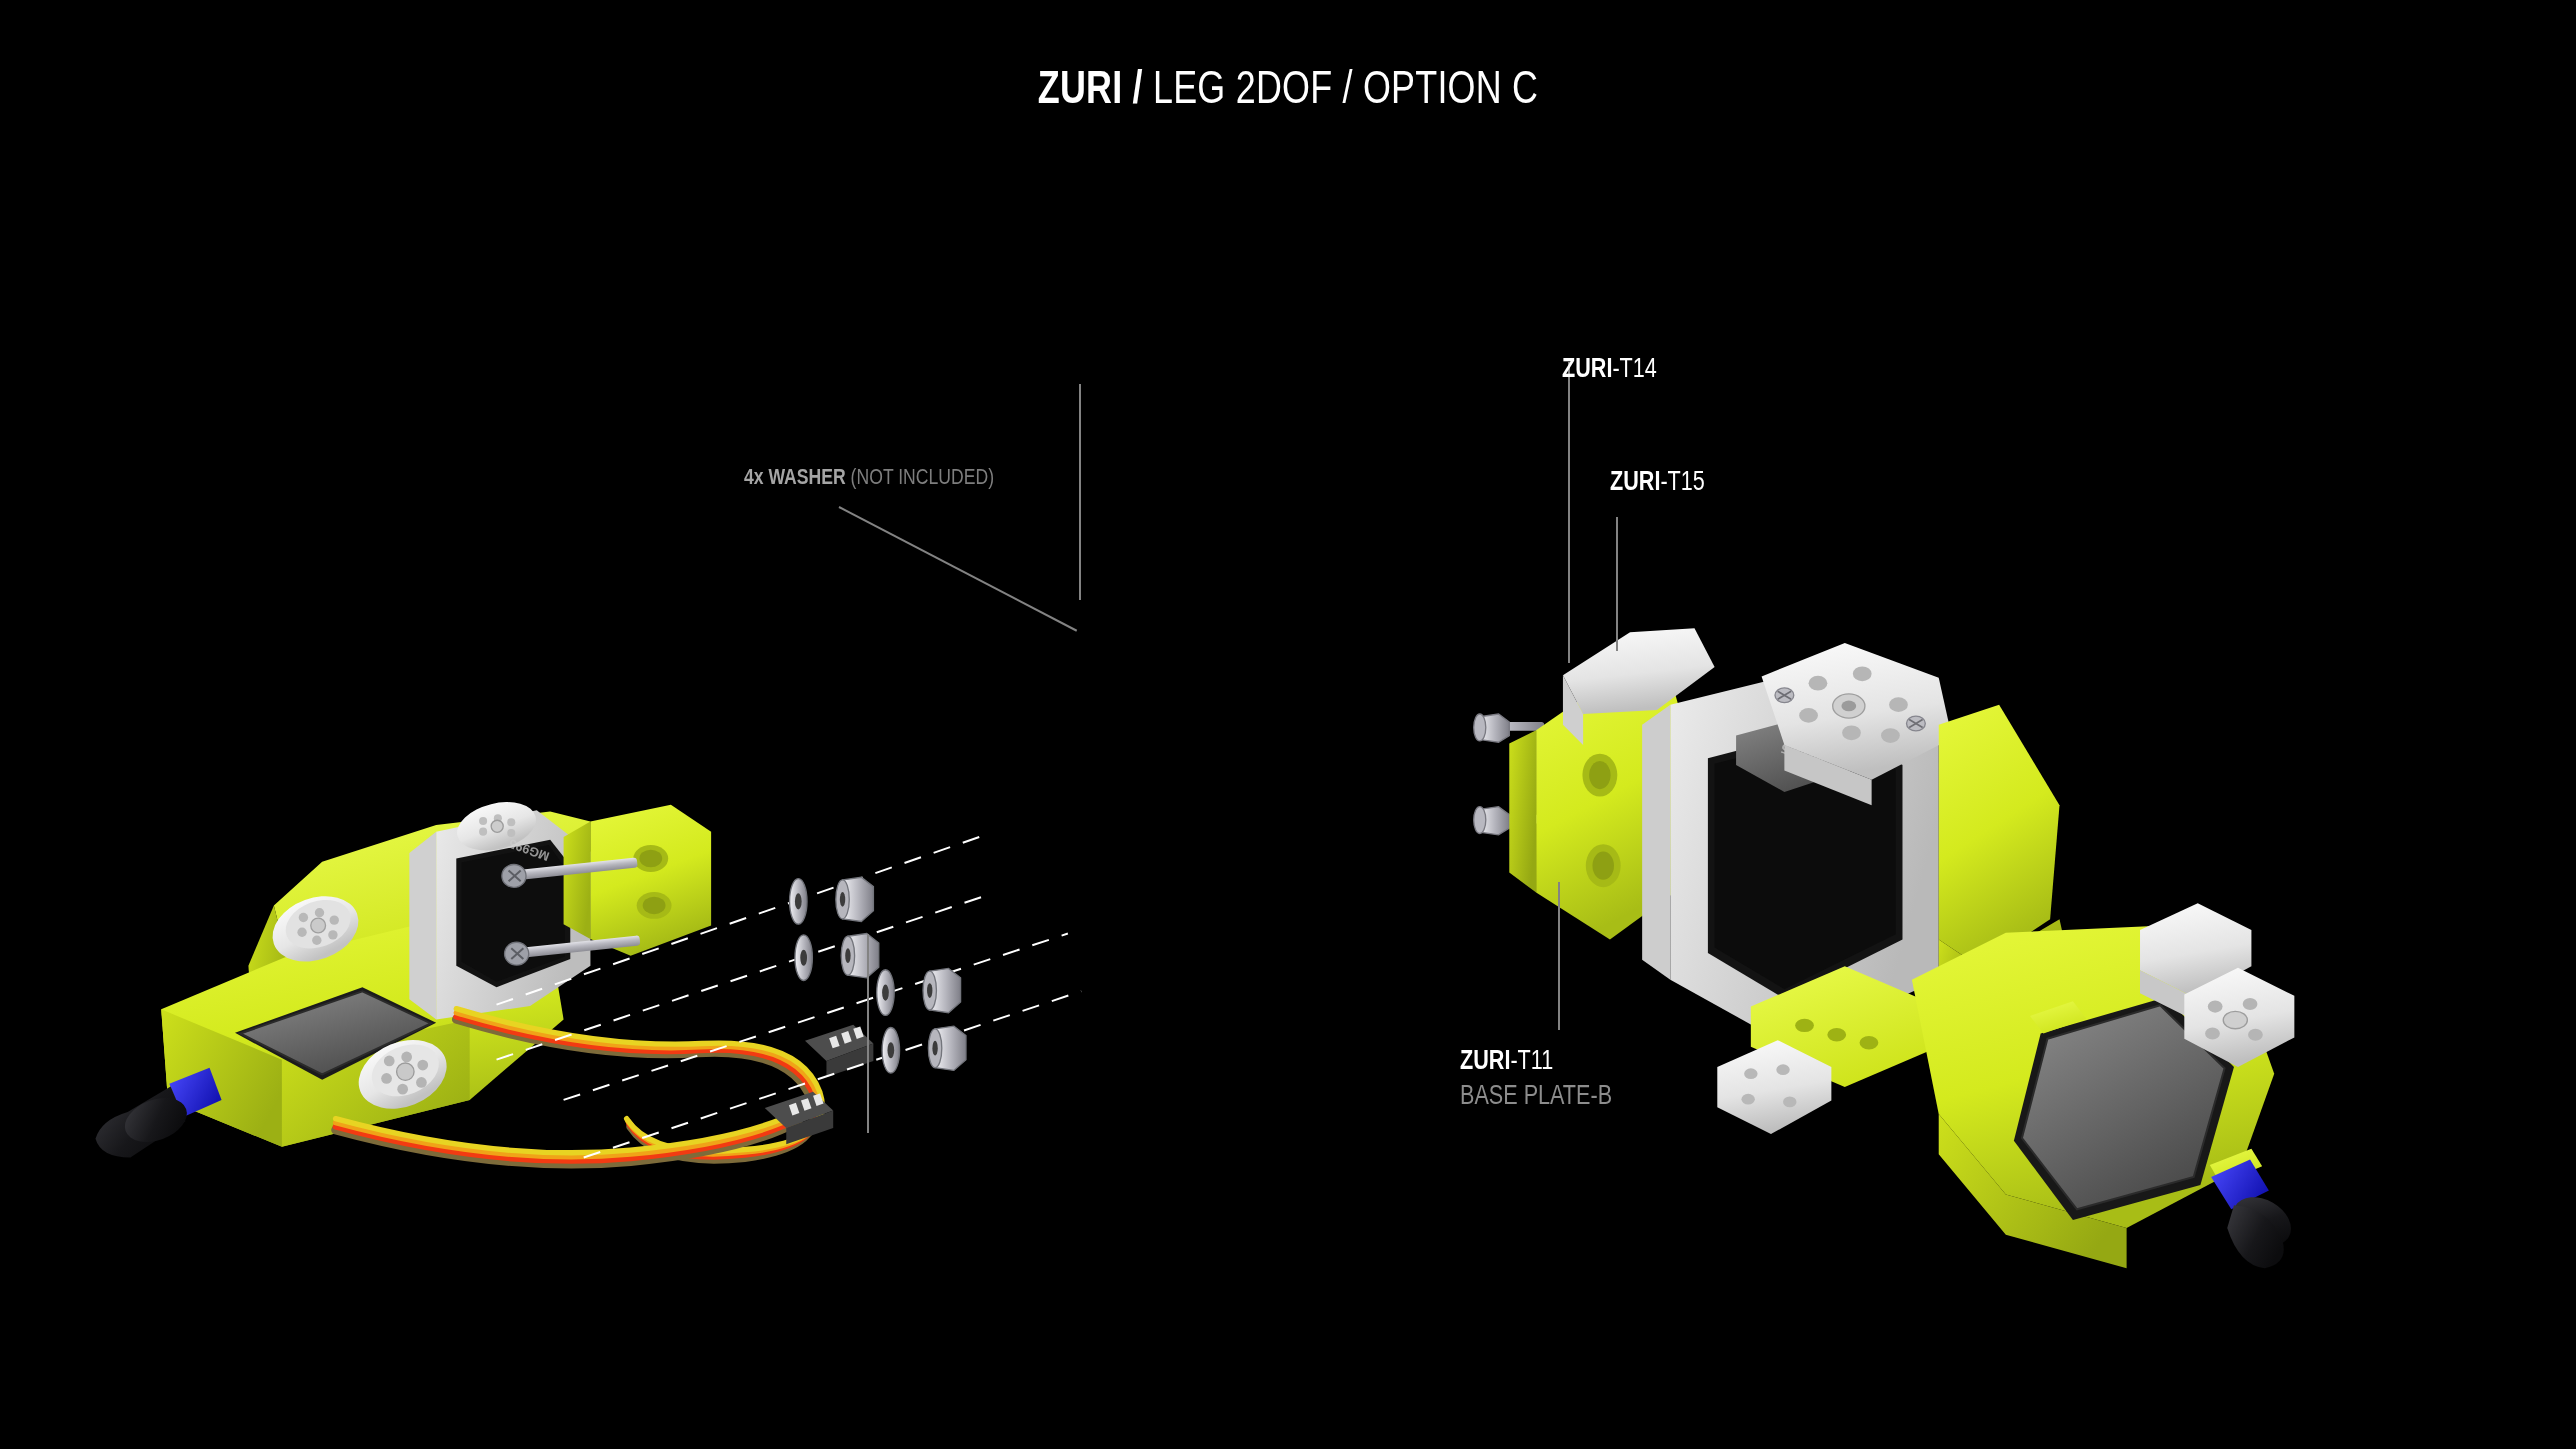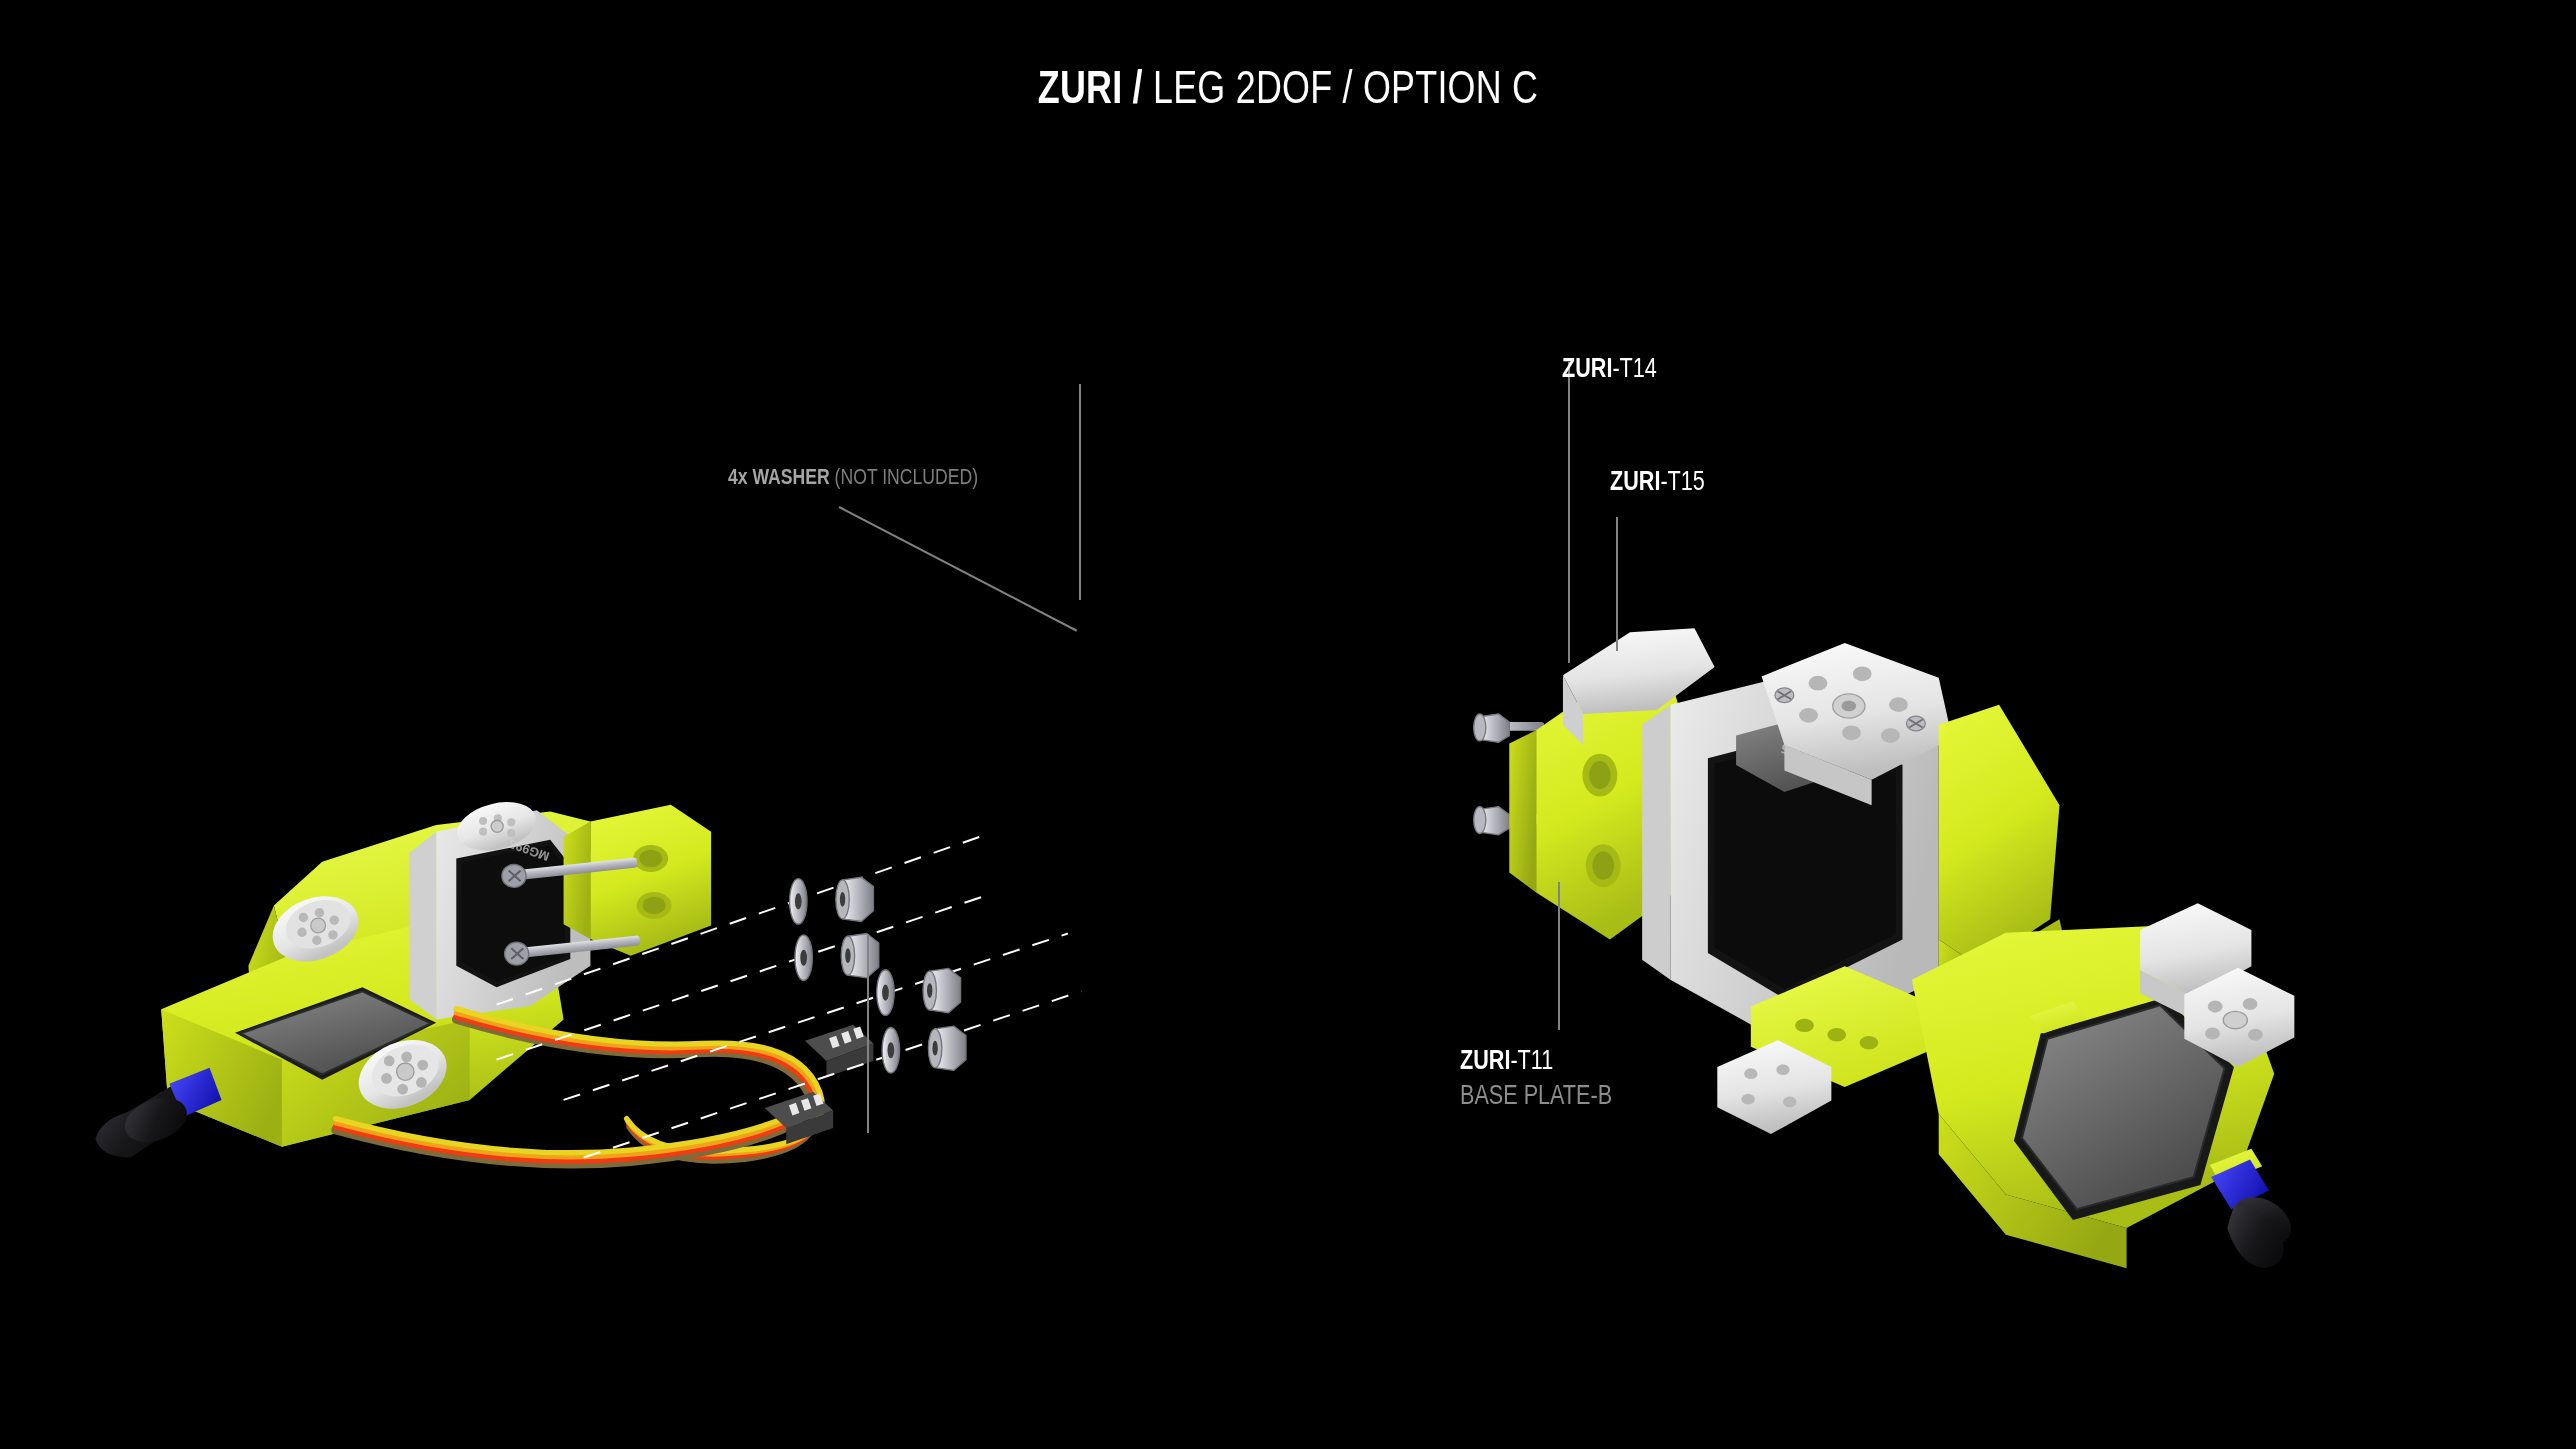--- a/index.html
+++ b/index.html
@@ -442,21 +442,21 @@
   </div>
 
   <div class="leader v" style="left:1079px;top:384px;height:216px;"></div>
   <div class="leader diag" style="left:839px;top:506px;width:268px;transform:rotate(27.5deg);"></div>
   <div class="leader v" style="left:867px;top:934px;height:199px;"></div>
   <div class="leader v" style="left:1568px;top:362px;height:301px;"></div>
   <div class="leader v" style="left:1616px;top:517px;height:134px;"></div>
   <div class="leader v" style="left:1558px;top:882px;height:148px;"></div>
 
 
-  <div class="callout" style="left:728px;top:463px;">
+  <div class="callout" style="left:744px;top:463px;">
     <span class="l1">
       <span class="gray-bold">4x </span><span class="gray-bold">WASHER</span><span class="gray-reg"> (NOT INCLUDED)</span>
     </span>
   </div>
 
 
   <div class="callout partlabel" style="left:1562px;top:329px;margin-top:22px;">
     <span class="l1">
       <span class="white-bold">ZURI</span><span class="white-reg">-T14</span>
     </span>

